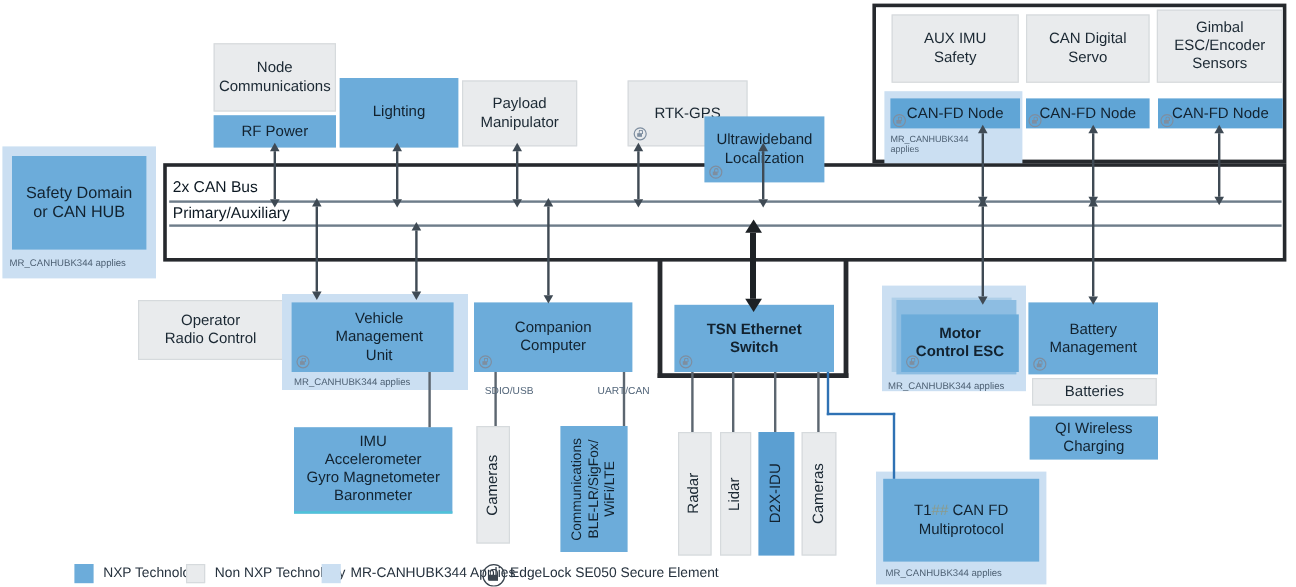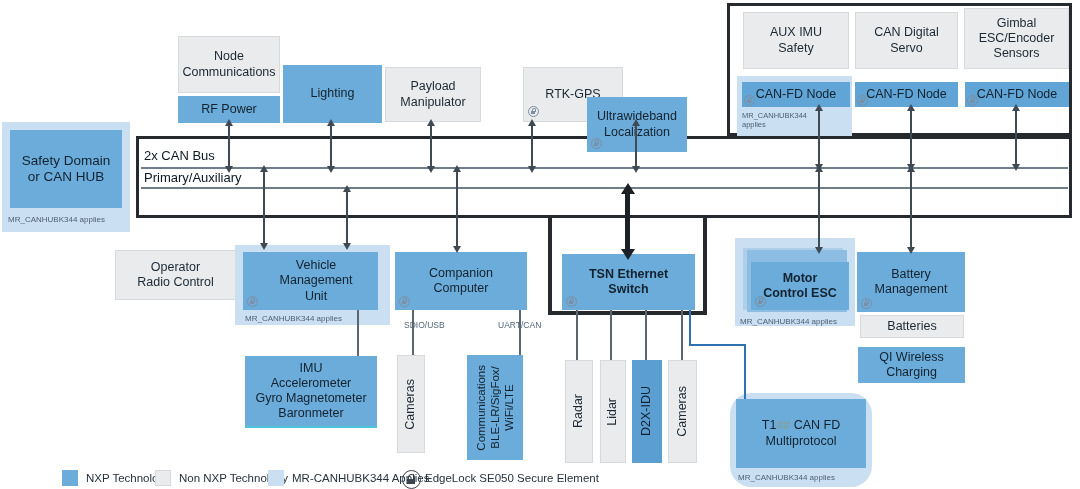--- a/index.html
+++ b/index.html
@@ -191,21 +191,21 @@
   <div class="gb" style="left:600px;top:360px;width:26px;height:103px;">
     <span class="lbl vtext">Lidar</span>
   </div>
   <div class="bb" style="left:632px;top:360px;width:30px;height:103px;background:#5b9fd2;">
     <span class="lbl vtext">D2X-IDU</span>
   </div>
   <div class="gb" style="left:668px;top:360px;width:29px;height:103px;">
     <span class="lbl vtext">Cameras</span>
   </div>
 
-  <div class="lc" style="left:730px;top:393px;width:142px;height:94px;border-radius:21px;">
+  <div class="lc" style="left:730px;top:393px;width:142px;height:94px;">
     <div class="bb" style="left:6px;top:6px;width:130px;height:69px;">
       <span class="lbl"><span>T1</span><span class="t1muted">##</span><span> CAN FD</span><br><span>Multiprotocol</span></span>
     </div>
     <div class="note" style="left:8px;top:80px;">MR_CANHUBK344 applies</div>
   </div>
 
   <div class="varr" style="left:228px;top:126px;height:40px;"></div>
   <div class="varr" style="left:330px;top:126px;height:40px;"></div>
   <div class="varr" style="left:430px;top:126px;height:40px;"></div>
   <div class="varr" style="left:531px;top:126px;height:40px;"></div>

